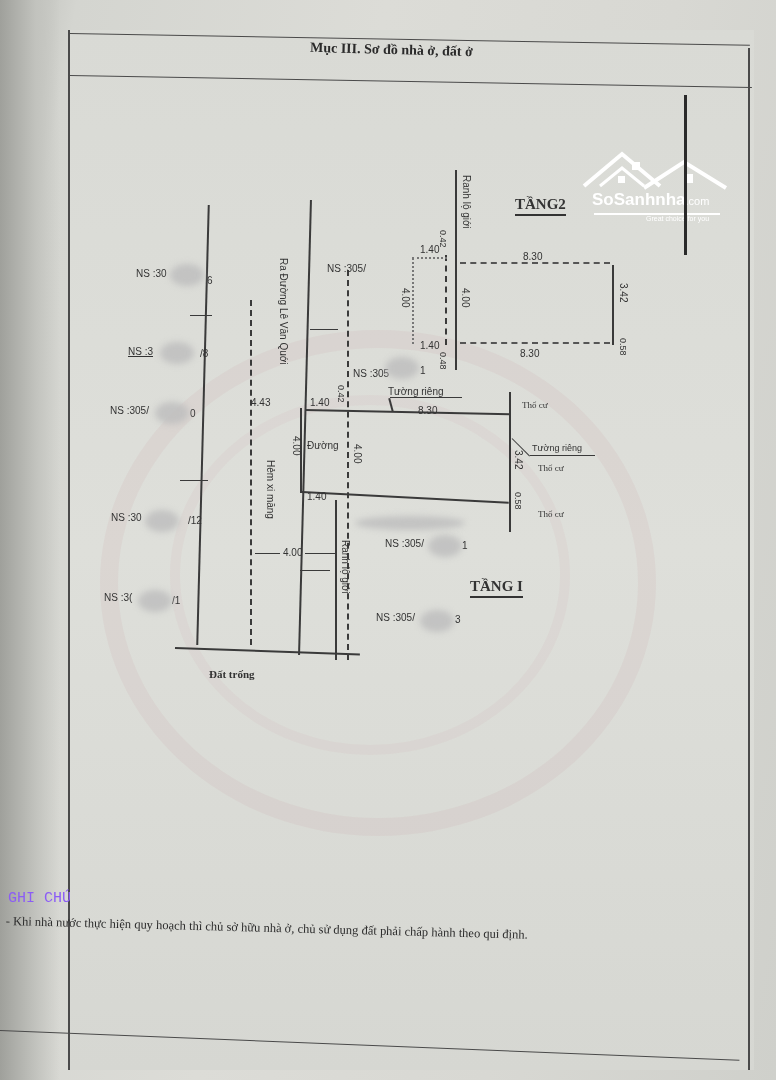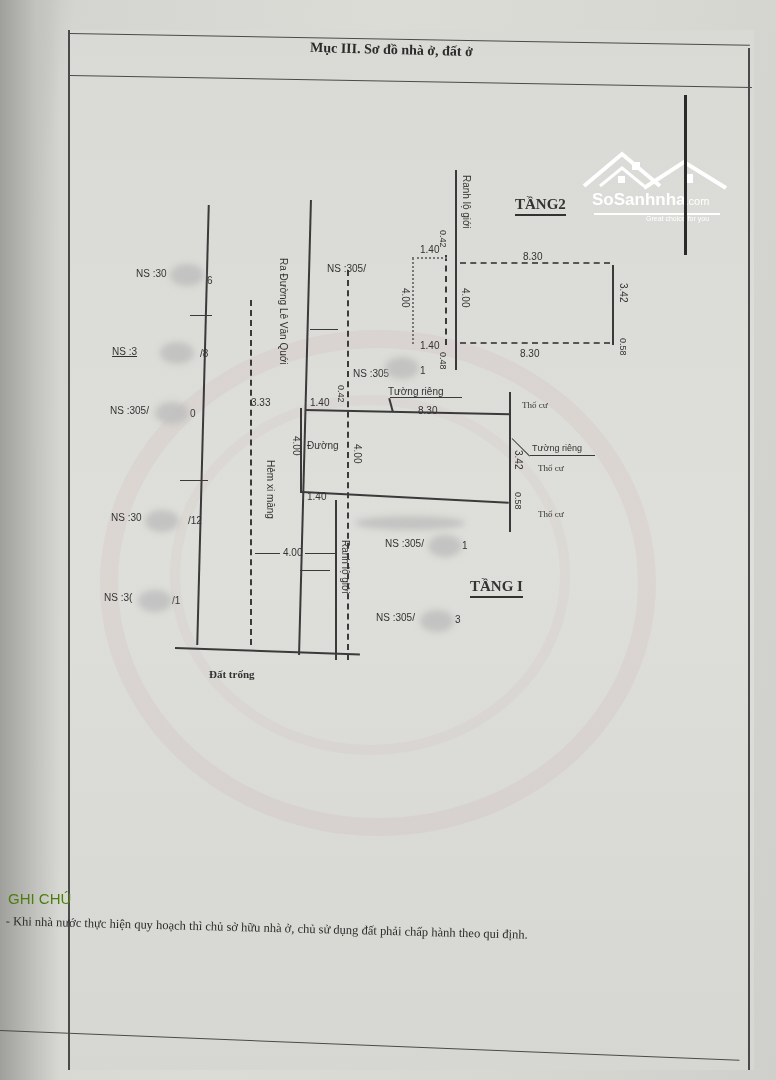--- a/index.html
+++ b/index.html
@@ -43,21 +43,21 @@
     border-bottom: 2px solid #333; padding-bottom: 1px; color: #333;
   }
   .blur { position: absolute; width: 34px; height: 22px; border-radius: 50%; background: rgba(190,190,190,0.85); filter: blur(3px); }
   .logo {
     position: absolute; left: 580px; top: 148px; width: 150px; height: 80px; color: #fff;
   }
   .logo-name { position: absolute; left: 12px; top: 42px; font-family: "Liberation Sans", sans-serif; font-size: 17px; font-weight: bold; }
   .logo-name small { font-size: 11px; font-weight: normal; margin-top: 43px; }
   .logo-line { position: absolute; left: 14px; top: 65px; width: 126px; height: 2px; background: #fff; }
   .logo-tag { position: absolute; left: 66px; top: 67px; font-family: "Liberation Sans", sans-serif; font-size: 7px; }
-  .note-title { position: absolute; left: 8px; top: 890px; font-size: 15px; font-family: Liberation Sans, sans-serif; color: #4d7c0f; }
+  .note-title { position: absolute; left: 8px; top: 890px; font-size: 15px; font-family: Liberation Mono, monospace; color: #8b5cf6; }
   .note-text { position: absolute; left: 6px; top: 914px; font-size: 12.5px; font-family: "Liberation Serif", serif; color: #2c2c2c; transform: rotate(1.5deg); transform-origin: left top; white-space: nowrap; }
 </style>
 </head>
 <body>
 
 <div class="left-shadow"></div>
 <div class="page"></div>
 
 <div class="frame-line" style="left:68px;top:30px;width:2px;height:1040px;"></div>
 <div class="frame-line" style="left:70px;top:33px;width:680px;height:1px;transform:rotate(1deg);transform-origin:left;"></div>
@@ -120,21 +120,21 @@
 
 <div class="ln" style="left:305px;top:409px;width:205px;height:2px;transform:rotate(1.2deg);transform-origin:left;"></div>
 <div class="ln" style="left:302px;top:491px;width:207px;height:2px;transform:rotate(3deg);transform-origin:left;"></div>
 <div class="ln" style="left:509px;top:392px;width:2px;height:140px;"></div>
 <div class="ln" style="left:300px;top:408px;width:2px;height:85px;"></div>
 <div class="ln" style="left:390px;top:398px;width:2px;height:14px;transform:rotate(-15deg);"></div>
 <div class="ln" style="left:390px;top:397px;width:72px;height:1px;"></div>
 <div class="ln" style="left:512px;top:438px;width:25px;height:1px;transform:rotate(45deg);transform-origin:left;"></div>
 <div class="ln" style="left:530px;top:455px;width:65px;height:1px;"></div>
 
-<div class="t" style="left:251px;top:397px;">3.33</div>
+<div class="t" style="left:251px;top:397px;">4.43</div>
 <div class="t" style="left:310px;top:397px;">1.40</div>
 <div class="t vt" style="left:336px;top:385px;font-size:9px;">0.42</div>
 <div class="t" style="left:418px;top:405px;">8.30</div>
 <div class="t vt" style="left:291px;top:436px;">4.00</div>
 <div class="t vt" style="left:352px;top:444px;">4.00</div>
 <div class="t" style="left:307px;top:440px;">Đường</div>
 <div class="t" style="left:307px;top:491px;">1.40</div>
 <div class="t vt" style="left:513px;top:450px;">3.42</div>
 <div class="t vt" style="left:513px;top:492px;font-size:9px;">0.58</div>
 <div class="t" style="left:283px;top:547px;">4.00</div>
@@ -150,21 +150,21 @@
 <div class="t vt" style="left:278px;top:258px;">Ra Đường Lê Văn Quới</div>
 <div class="t vt" style="left:265px;top:460px;">Hẻm xi măng</div>
 <div class="t vt" style="left:340px;top:540px;">Ranh lộ giới</div>
 <div class="ts" style="left:209px;top:668px;font-size:11px;font-weight:bold;">Đất trống</div>
 
 <div class="floor-label" style="left:470px;top:562px;margin-top:16px;">TẦNG I</div>
 
 <div class="t" style="left:136px;top:268px;">NS :30</div>
 <div class="t" style="left:207px;top:275px;">6</div>
 <div class="blur" style="left:170px;top:264px;"></div>
-<div class="t" style="left:112px;top:346px;text-decoration:underline;">NS :3</div>
+<div class="t" style="left:128px;top:346px;text-decoration:underline;">NS :3</div>
 <div class="t" style="left:200px;top:348px;">/8</div>
 <div class="blur" style="left:160px;top:342px;"></div>
 <div class="t" style="left:110px;top:405px;">NS :305/</div>
 <div class="t" style="left:190px;top:408px;">0</div>
 <div class="blur" style="left:155px;top:402px;"></div>
 <div class="t" style="left:111px;top:512px;">NS :30</div>
 <div class="t" style="left:188px;top:515px;">/12</div>
 <div class="blur" style="left:145px;top:510px;"></div>
 <div class="t" style="left:104px;top:592px;">NS :3(</div>
 <div class="t" style="left:172px;top:595px;">/1</div>

